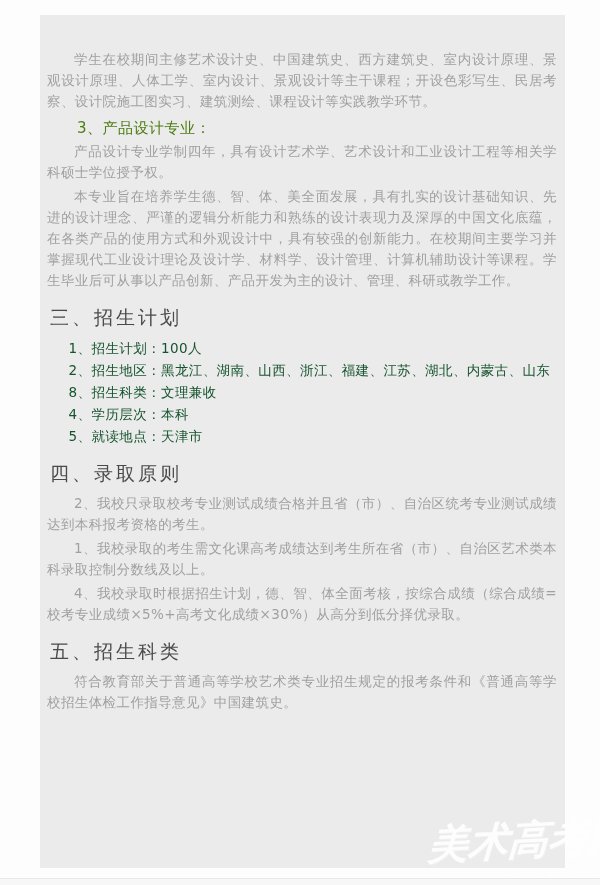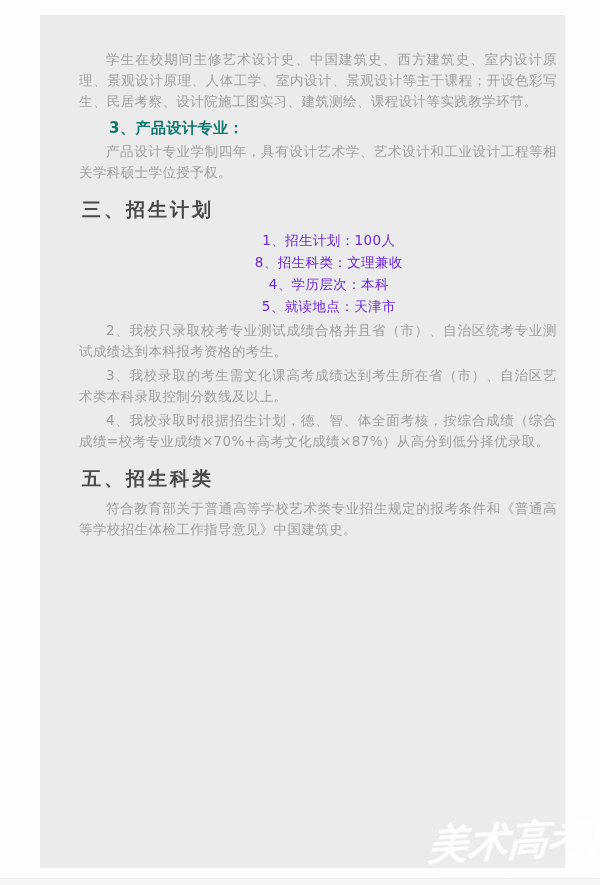--- a/index.html
+++ b/index.html
@@ -14,60 +14,58 @@
   .panel {
     position: absolute;
     left: 40px;
     top: 15px;
     width: 525px;
     height: 853px;
     background: #ebebeb;
   }
   .content {
     padding: 34px 8px 0 7px;
-    margin-left: 32px;
   }
   p.body {
     margin: 0 0 3px 0;
     font-size: 13.5px;
     line-height: 21px;
     letter-spacing: 0.4px;
     color: #a0a0a0;
     text-indent: 2em;
     text-align: justify;
   }
   h3.sub {
     margin: 7px 0 3px 0;
     font-size: 15px;
-    font-weight: bold;
-    color: #0f766e;
+    font-weight: normal;
+    color: #4d7c0f;
     text-indent: 2em;
     letter-spacing: 0.5px;
   }
   h2.section {
     margin: 14px 0 8px 0;
     padding-left: 3px;
     font-size: 19px;
     line-height: 24px;
-    font-weight: bold;
+    font-weight: normal;
     color: #4a4a4a;
     letter-spacing: 3px;
   }
   ul.plan {
     list-style: none;
     margin: 0 0 3px 0;
     padding: 0;
   }
   ul.plan li {
     font-size: 13.5px;
     line-height: 22px;
     letter-spacing: 0.4px;
-    color: #6d28d9;
+    color: #14532d;
     padding-left: 1.6em;
-    text-align: center;
   }
   .watermark {
     position: absolute;
     left: 428px;
     top: 812px;
     width: 220px;
     color: #ffffff;
     opacity: 0.92;
     pointer-events: none;
   }
@@ -100,32 +98,35 @@
 </head>
 <body>
 
 <div class="panel">
   <div class="content">
 
     <p class="body">学生在校期间主修艺术设计史、中国建筑史、西方建筑史、室内设计原理、景观设计原理、人体工学、室内设计、景观设计等主干课程；开设色彩写生、民居考察、设计院施工图实习、建筑测绘、课程设计等实践教学环节。</p>
 
     <h3 class="sub">3、产品设计专业：</h3>
     <p class="body">产品设计专业学制四年，具有设计艺术学、艺术设计和工业设计工程等相关学科硕士学位授予权。</p>
+    <p class="body">本专业旨在培养学生德、智、体、美全面发展，具有扎实的设计基础知识、先进的设计理念、严谨的逻辑分析能力和熟练的设计表现力及深厚的中国文化底蕴，在各类产品的使用方式和外观设计中，具有较强的创新能力。在校期间主要学习并掌握现代工业设计理论及设计学、材料学、设计管理、计算机辅助设计等课程。学生毕业后可从事以产品创新、产品开发为主的设计、管理、科研或教学工作。</p>
 
     <h2 class="section">三、招生计划</h2>
     <ul class="plan">
       <li>1、招生计划：100人</li>
+      <li>2、招生地区：黑龙江、湖南、山西、浙江、福建、江苏、湖北、内蒙古、山东</li>
       <li>8、招生科类：文理兼收</li>
       <li>4、学历层次：本科</li>
       <li>5、就读地点：天津市</li>
     </ul>
 
+    <h2 class="section">四、录取原则</h2>
     <p class="body">2、我校只录取校考专业测试成绩合格并且省（市）、自治区统考专业测试成绩达到本科报考资格的考生。</p>
-    <p class="body">3、我校录取的考生需文化课高考成绩达到考生所在省（市）、自治区艺术类本科录取控制分数线及以上。</p>
-    <p class="body">4、我校录取时根据招生计划，德、智、体全面考核，按综合成绩（综合成绩=校考专业成绩×70%+高考文化成绩×87%）从高分到低分择优录取。</p>
+    <p class="body">1、我校录取的考生需文化课高考成绩达到考生所在省（市）、自治区艺术类本科录取控制分数线及以上。</p>
+    <p class="body">4、我校录取时根据招生计划，德、智、体全面考核，按综合成绩（综合成绩=校考专业成绩×5%+高考文化成绩×30%）从高分到低分择优录取。</p>
 
     <h2 class="section">五、招生科类</h2>
     <p class="body">符合教育部关于普通高等学校艺术类专业招生规定的报考条件和《普通高等学校招生体检工作指导意见》中国建筑史。</p>
 
   </div>
 </div>
 
 <div class="watermark">
   <div class="wm-name">美术高考网</div>
   <div class="wm-url">www.mshao.com</div>

